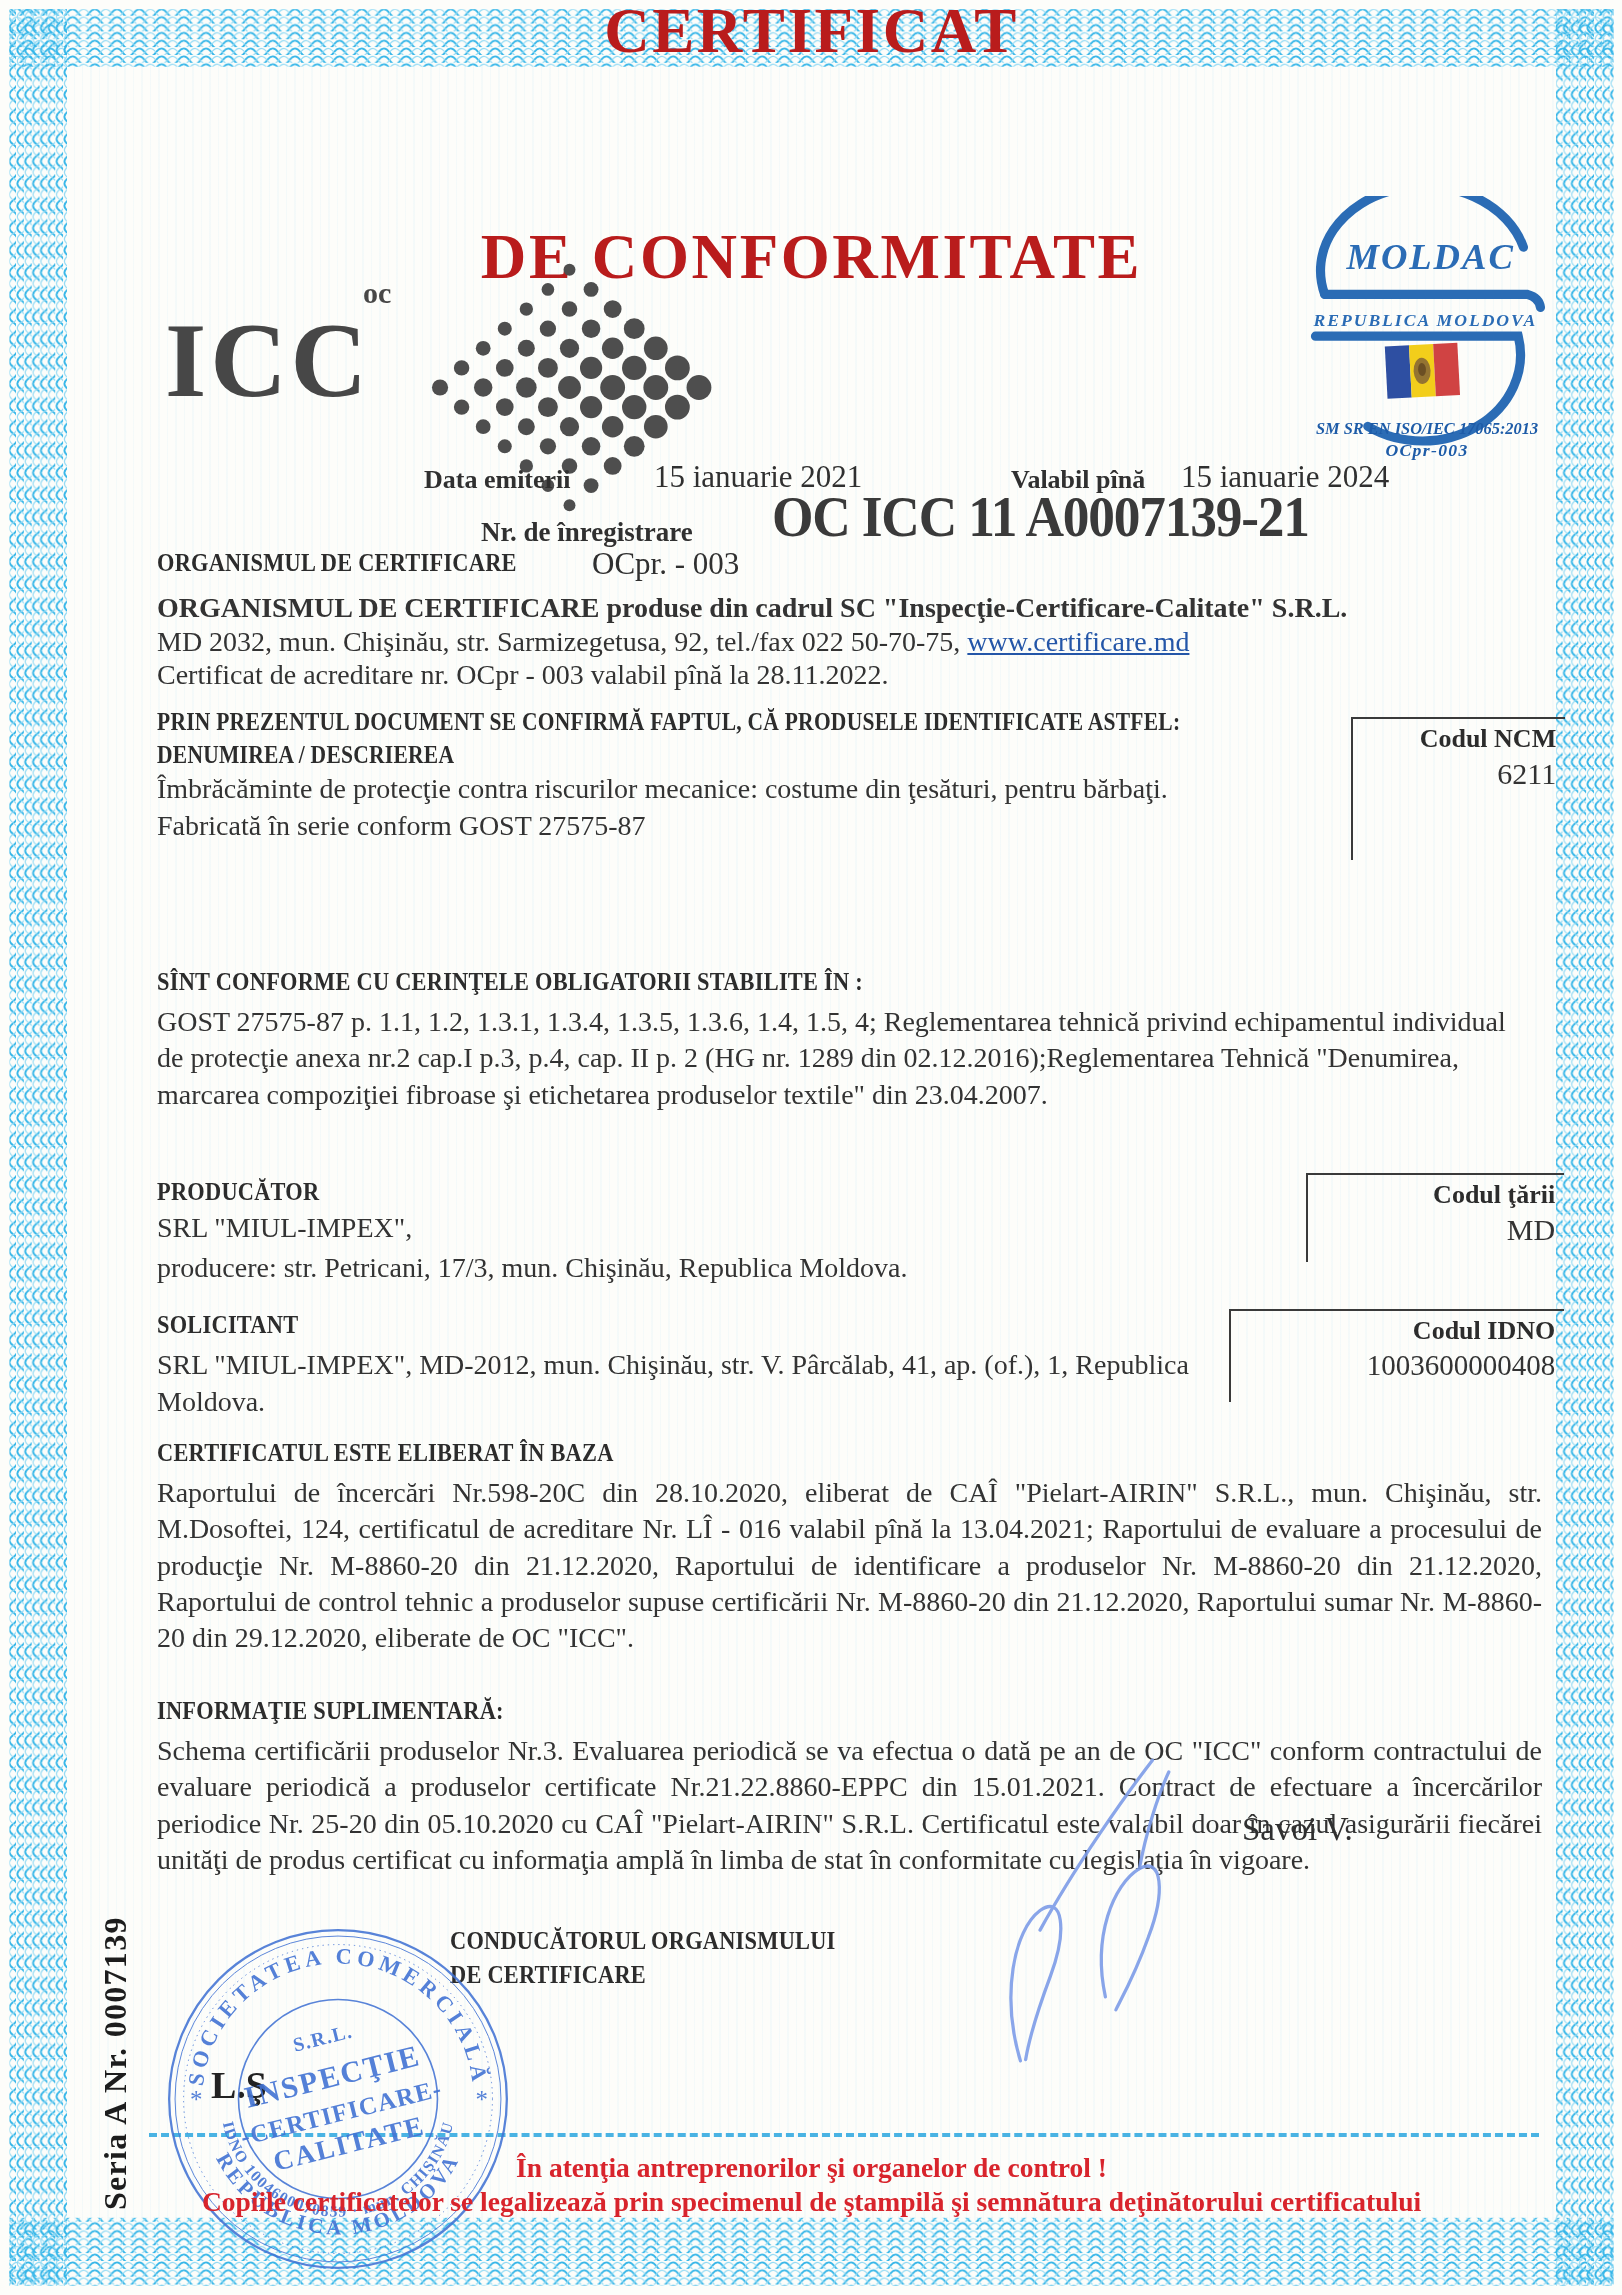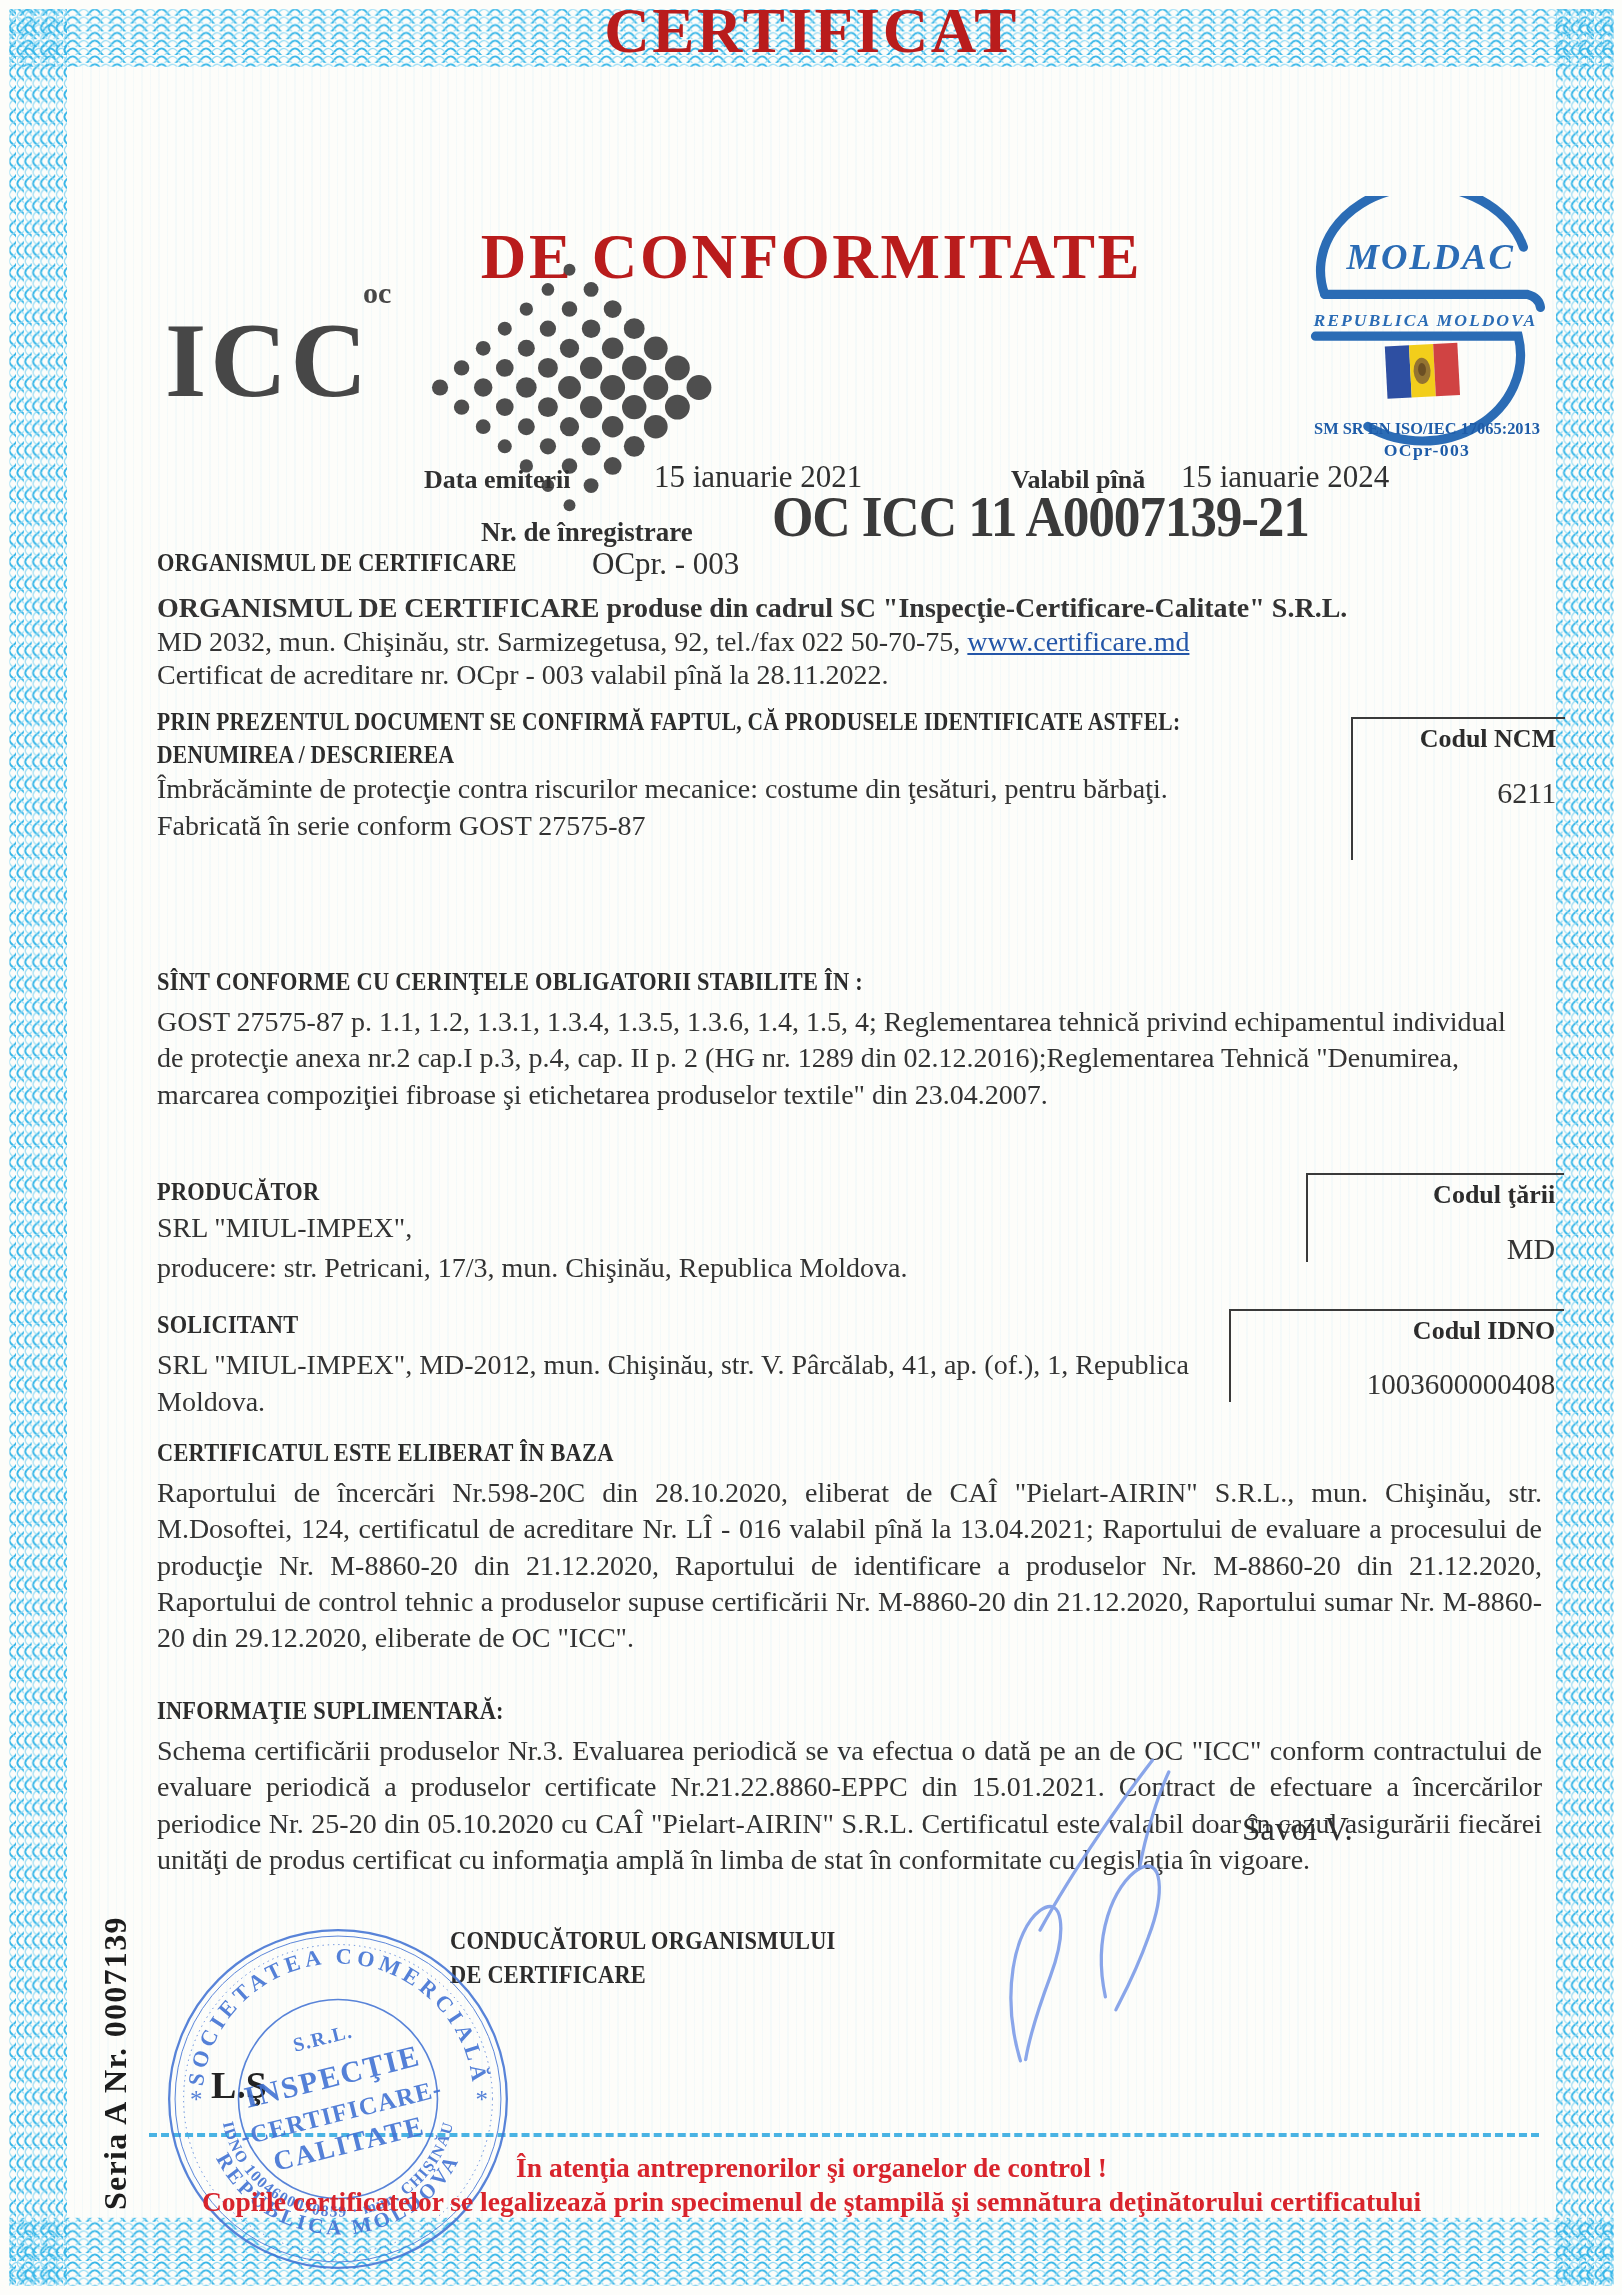--- a/index.html
+++ b/index.html
@@ -26,31 +26,31 @@
   }
   .regnum{
     font-weight:bold;color:#3a3a3a;font-size:58px;white-space:nowrap;
     display:inline-block;transform:scaleX(.92);transform-origin:0 0;letter-spacing:-1.3px;
   }
   .body-t{font-size:28px;color:#333;}
   .just{text-align:justify;}
   .preline{white-space:pre-line;}
   .code-box{border-top:2.6px solid #3a3a3a;border-left:2.6px solid #3a3a3a;padding:5.2px 9.2px;background:rgba(255,255,255,0.0);text-align:right;}
   .code-box .lbl{font-weight:bold;font-size:26px;color:#2c2c2c;}
-  .code-box .val{font-size:30px;color:#333;margin-top:22px;}
+  .code-box .val{font-size:30px;color:#333;margin-top:3px;}
   .link{color:#2456a8;text-decoration:underline;}
   .red-footer{width:100%;text-align:center;font-weight:bold;color:#d8242c;font-size:27.5px;}
   .vertical-series{
     transform:rotate(-90deg);transform-origin:left top;
     font-weight:bold;font-size:32px;color:#1d1d1d;letter-spacing:1.3px;white-space:nowrap;
   }
   .dash-line{border-top:4.6px dashed #2ba7e0;opacity:.85;}
   .icc-word{font-weight:bold;color:#474747;font-size:106px;letter-spacing:3.9px;line-height:1;}
   .icc-oc{font-weight:bold;color:#474747;font-size:30px;text-align:center;}
-  .small-blue{font-weight:bold;color:#1e5ca8;text-align:center;}
+  .small-blue{font-weight:bold;color:#1e5ca8;text-align:center;font-style:italic;}
 </style>
 </head>
 <body>
 
 <div class="page">
 
   <svg class="abs" style="left:0;top:0" width="1623" height="2295" viewBox="0 0 2480 3508">
     <defs>
       <pattern id="wH" width="34" height="12" patternUnits="userSpaceOnUse">
         <path d="M0,8 Q8.5,-4 17,8 T34,8" fill="none" stroke="#33b5e8" stroke-width="2.8"></path>

